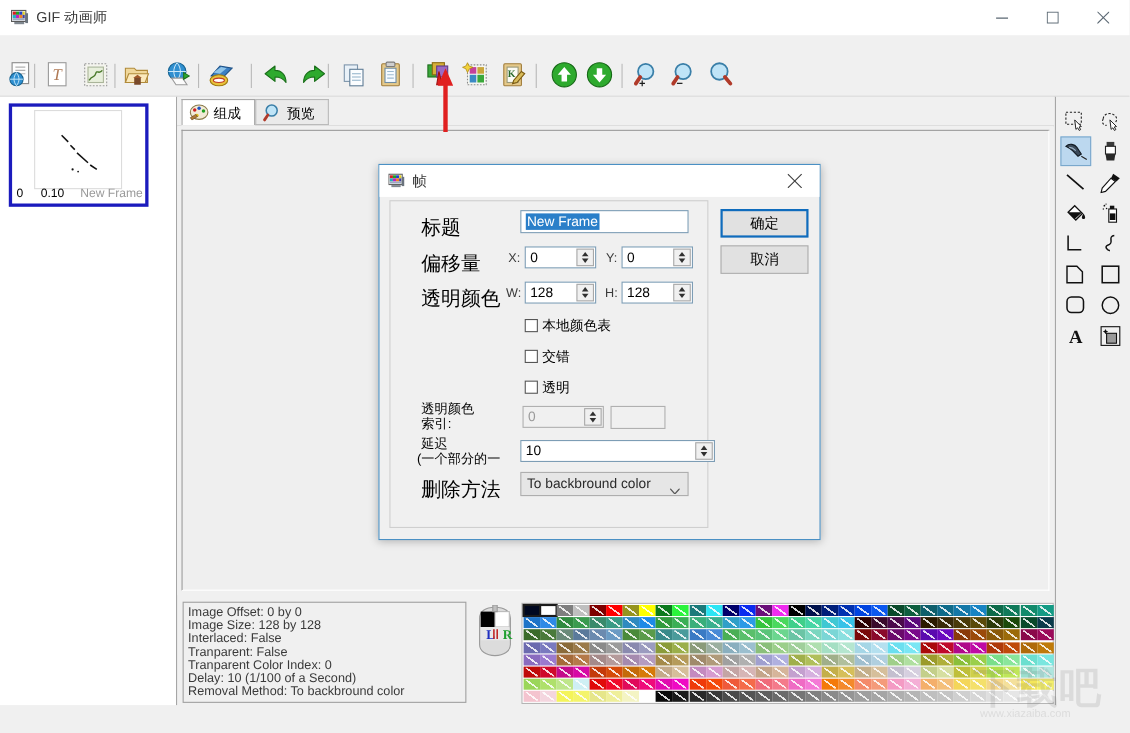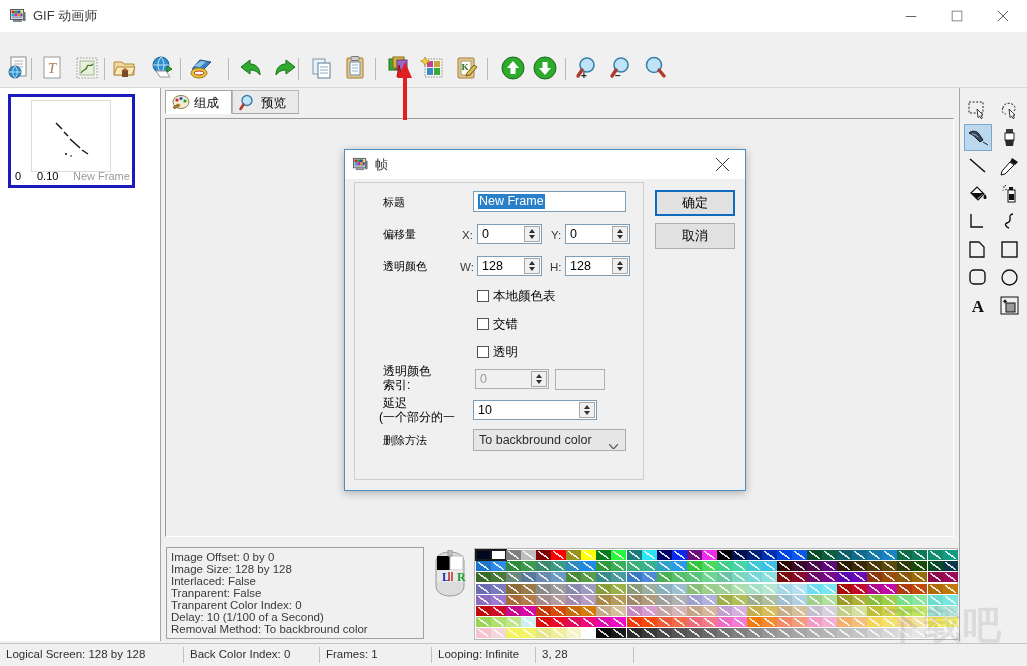--- a/index.html
+++ b/index.html
@@ -81,21 +81,21 @@
   .st-cell{position:absolute;top:0;height:22px;line-height:21px;font-size:11.5px;color:#2e2e2e;padding-left:6px;box-sizing:border-box;}
   .st-div{position:absolute;top:3px;width:1px;height:16px;background:#c0c0c0;}
 
   
   .dlg{position:absolute;left:344px;top:149px;width:402px;height:342px;background:#f0f0f0;border:1px solid #4a90c4;box-sizing:border-box;box-shadow:0 2px 8px rgba(0,0,0,.28);}
   .dlg-title{position:absolute;left:0;top:0;right:0;height:29px;background:#fff;}
   .dlg-ticon{position:absolute;left:8px;top:7px;width:15px;height:15px;}
   .dlg-ttext{position:absolute;left:30px;top:7px;font-size:13px;color:#3b3b3b;line-height:15px;}
   .dlg-close{position:absolute;right:0;top:0;width:44px;height:29px;cursor:default;}
   .dlg-body{position:absolute;left:9px;top:32px;width:290px;height:298px;background:#f0f0f0;border:1px solid #cfcfcf;box-sizing:border-box;}
-  .dl-lab{position:absolute;font-size:11px;color:#000;white-space:nowrap;}
+  .dl-lab{position:absolute;font-size:18px;color:#000;white-space:nowrap;}
   .dl-sublab{position:absolute;font-size:11.5px;color:#3a3a3a;}
   .fld{position:absolute;background:#fff;border:1px solid #7d9db5;box-sizing:border-box;height:20px;}
   .fld.gray{background:#f0f0f0;border-color:#b0b0b0;}
   .fld .val{position:absolute;left:4px;top:2px;font-size:12.5px;color:#000;line-height:15px;white-space:nowrap;}
   .fld .val.sel{background:#2a7fc9;color:#fff;padding:0 1px;}
   .fld .val.dim{color:#9a9a9a;}
   .spin{position:absolute;right:1px;top:1px;width:16px;height:16px;background:#f0f0f0;border:1px solid #a8a8a8;box-sizing:border-box;}
   .spin .up,.spin .dn{position:absolute;left:0;right:0;height:7px;}
   .spin .up{top:0;}.spin .dn{bottom:0;}
   .spin .up:after{content:"";position:absolute;left:50%;top:2px;transform:translateX(-50%);border-left:3px solid transparent;border-right:3px solid transparent;border-bottom:4px solid #303030;}
@@ -1263,32 +1263,20 @@
         <i style="background: linear-gradient(to right top, transparent 44%, rgba(255, 255, 255, 0.85) 44%, rgba(255, 255, 255, 0.85) 56%, transparent 56%);"></i>
       </div>
     </div>
 
 
   <div class="wmark">
     <div class="wmark-t">下载吧</div>
     <div class="wmark-s">www.xiazaiba.com</div>
   </div>
 
-  <div class="statusbar">
-    <div class="st-cell" style="left:0px;width:184px">Logical Screen: 128 by 128</div>
-    <div class="st-div" style="left:183px"></div>
-    <div class="st-cell" style="left:184px;width:136px">Back Color Index: 0</div>
-    <div class="st-div" style="left:319px"></div>
-    <div class="st-cell" style="left:320px;width:112px">Frames: 1</div>
-    <div class="st-div" style="left:431px"></div>
-    <div class="st-cell" style="left:432px;width:104px">Looping: Infinite</div>
-    <div class="st-div" style="left:535px"></div>
-    <div class="st-cell" style="left:536px;width:98px">3, 28</div>
-    <div class="st-div" style="left:633px"></div>
-  </div>
 
   <div class="annot">
     <svg width="18" height="58" viewBox="0 0 18 58">
       <path d="M9 0L16 16H11V58H7V16H2z" fill="#e02020"></path>
     </svg>
   </div>
 
   <div class="dlg">
     <div class="dlg-title">
       <span class="dlg-ticon">
@@ -1374,21 +1362,21 @@
         <span class="val dim">0</span>
         <span class="spin">
             <span class="up"></span>
             <span class="dn"></span>
           </span>
       </div>
       <div class="colorbox" style="left:200px;top:186px;width:50px;height:21px"></div>
 
       <span class="dl-lab" style="left:28px;top:212px;font-size:12px">延迟</span>
       <span class="dl-lab" style="left:24px;top:226px;font-size:12px">(一个部分的一</span>
-      <div class="fld" style="left:118px;top:217px;width:124px">
+      <div class="fld" style="left:118px;top:217px;width:177px">
         <span class="val">10</span>
         <span class="spin">
             <span class="up"></span>
             <span class="dn"></span>
           </span>
       </div>
 
       <span class="dl-lab" style="left:28px;top:250px">删除方法</span>
       <div class="combo" style="left:118px;top:246px;width:153px">
         <span class="cv">To backbround color</span>

